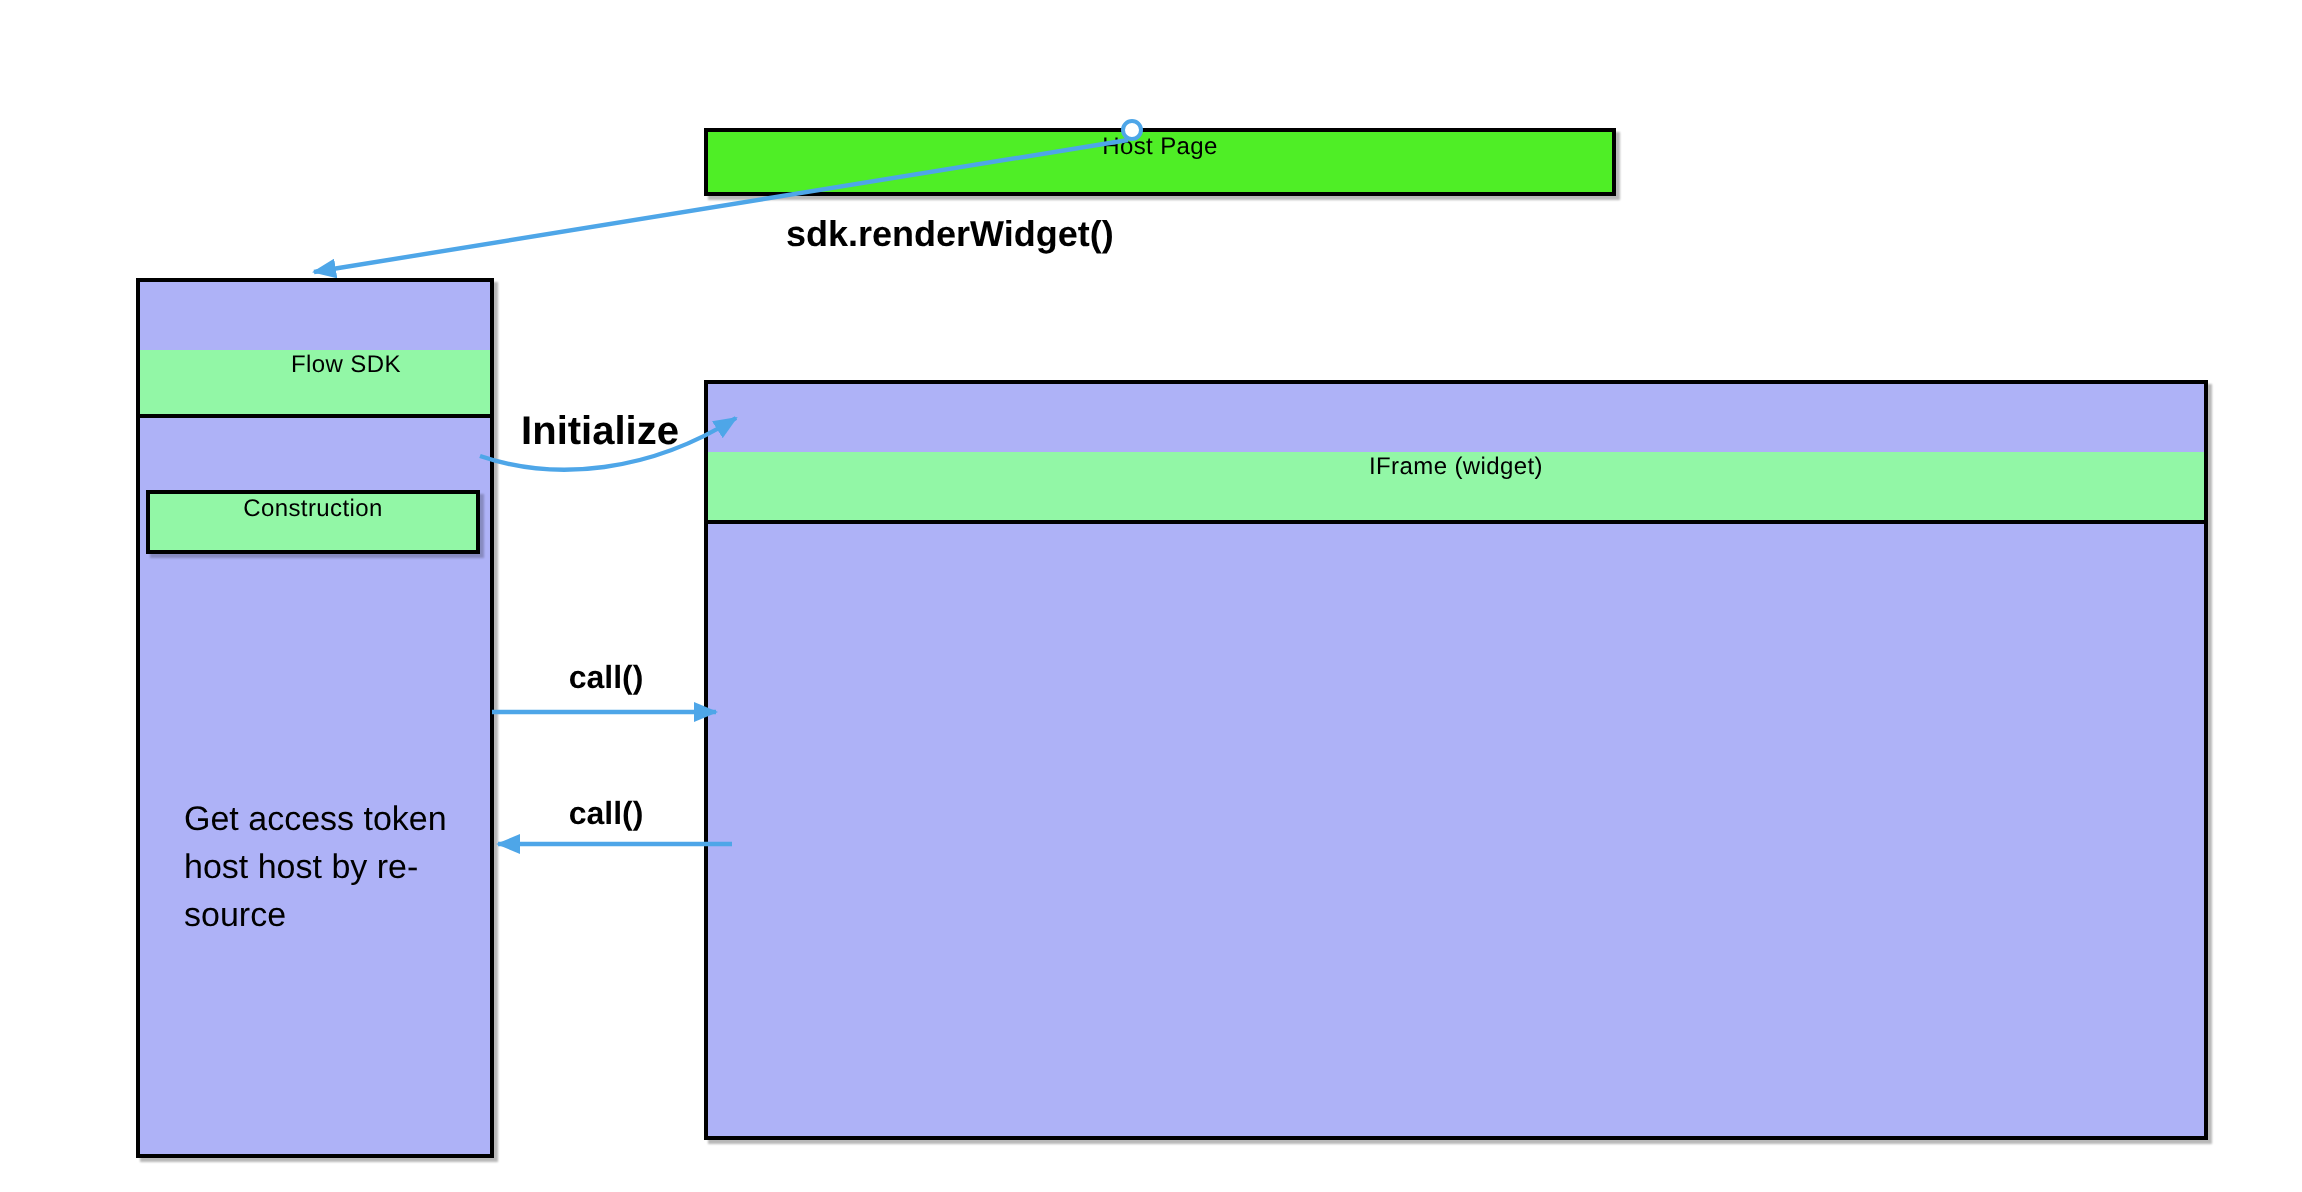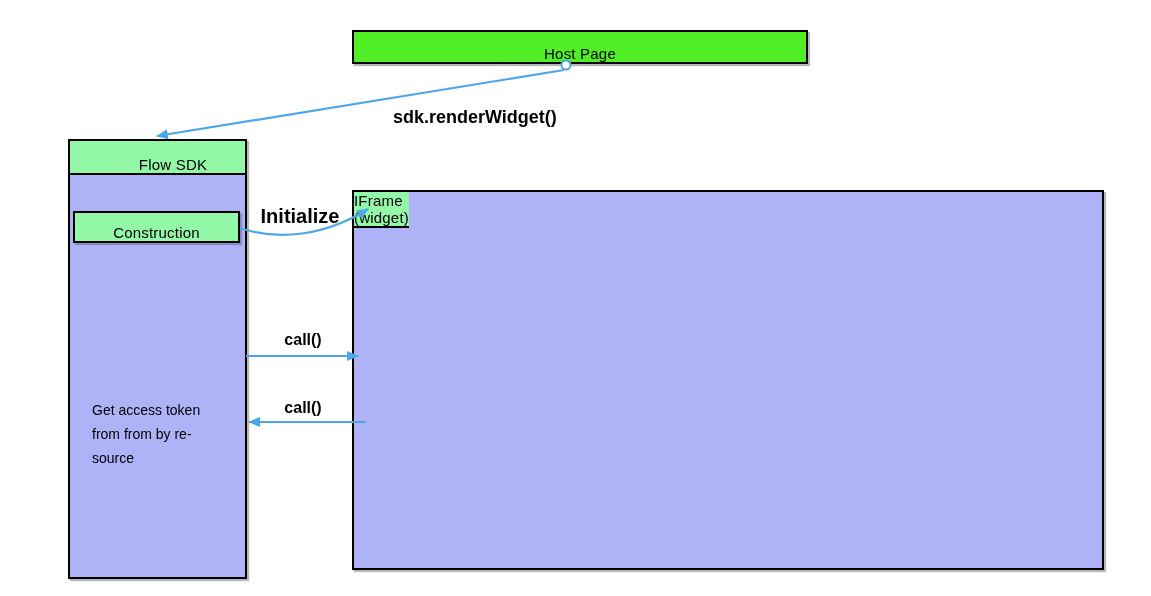--- a/index.html
+++ b/index.html
@@ -13,24 +13,25 @@
     color: #000;
   }
   .box {
     position: absolute;
     box-sizing: border-box;
     border: 2px solid #000;
     box-shadow: 2px 2px 1px rgba(0,0,0,0.28);
   }
   .box-title {
     display: flex;
-    align-items: flex-end;
+    align-items: flex-start;
     justify-content: center;
-    font-size: 15px;
+    font-size: 12px;
     letter-spacing: 0.2px;
+    margin-top: 34px;
   }
   .node-host {
     left: 352px; top: 30px; width: 456px; height: 34px;
     background: var(--host-green, #4FEE26);
   }
   .node-sdk {
     left: 68px; top: 139px; width: 179px; height: 440px;
     background: var(--lavender, #AEB2F7);
     display: flex; flex-direction: column;
   }
@@ -41,38 +42,38 @@
     padding-left: 31px;
   }
   .node-construction {
     left: 73px; top: 211px; width: 167px; height: 32px;
     background: var(--mint-green, #92F7A6);
     box-shadow: 2px 2px 1px rgba(0,0,0,0.22);
   }
   .node-iframe {
     left: 352px; top: 190px; width: 752px; height: 380px;
     background: var(--lavender, #AEB2F7);
-    display: flex; flex-direction: row;
+    display: flex; flex-direction: column;
   }
   .node-iframe .compartment-title {
     height: 34px; flex: 0 0 34px;
     background: var(--mint-green, #92F7A6);
     border-bottom: 2px solid #000;
   }
   .annotation {
     position: absolute;
     font-size: 17px;
     white-space: nowrap;
     font-weight: bold;
   }
   .annotation.centered { transform: translateX(-50%); }
   .note {
     position: absolute;
     left: 92px; top: 398px; width: 150px;
-    font-size: 14px; line-height: 24px;
+    font-size: 17px; line-height: 24px;
   }
   .note span { display: block; }
   svg.arrows {
     position: absolute;
     left: 0; top: 0;
     pointer-events: none;
   }
   svg.arrows path.edge {
     fill: none;
     stroke: var(--arrow-blue, #4EA6E8);
@@ -107,21 +108,21 @@
     </div>
     <div style="flex:1"></div>
   </div>
 
   <div class="box box-title node-construction">
     <span>Construction</span>
   </div>
 
   <div class="note">
     <span>Get access token</span>
-    <span>from from by re-</span>
+    <span>host host by re-</span>
     <span>source</span>
   </div>
 
   <div class="annotation" style="left:393px; top:107px; font-size:18px;">sdk.renderWidget()</div>
   <div class="annotation centered" style="left:300px; top:205px; font-size:20px;">Initialize</div>
   <div class="annotation centered" style="left:303px; top:331px; font-size:16px;">call()</div>
   <div class="annotation centered" style="left:303px; top:399px; font-size:16px;">call()</div>
 
   <svg class="arrows" width="1151" height="596" viewBox="0 0 1151 596">
     <defs>

